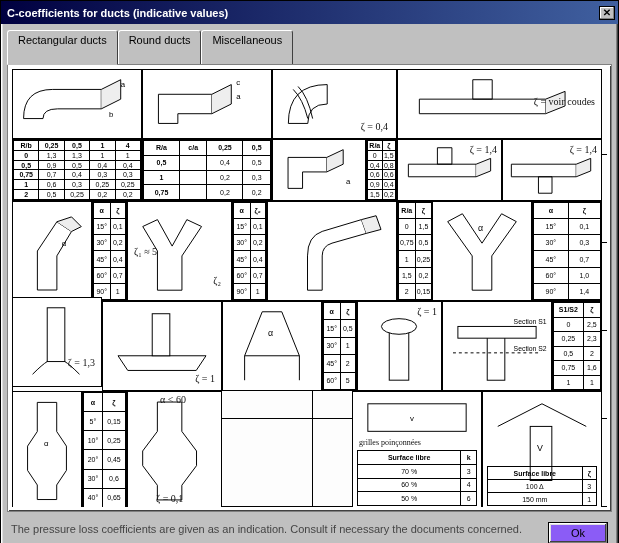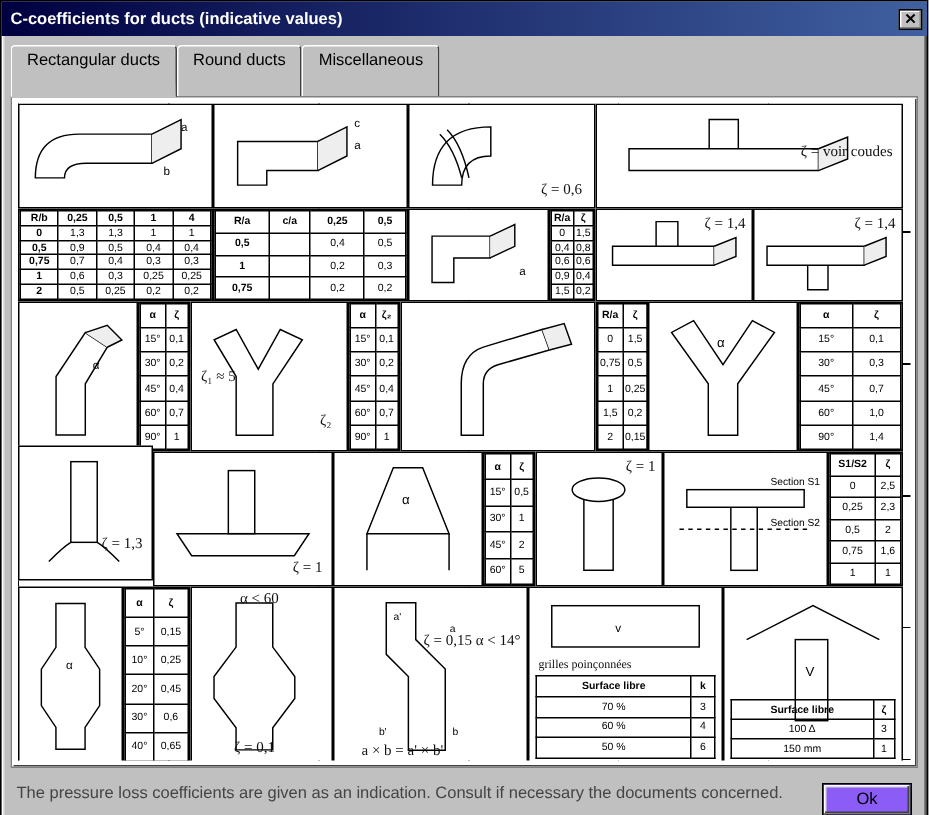--- a/index.html
+++ b/index.html
@@ -150,21 +150,21 @@
             <text x="95" y="15" font-size="8">c</text>
             <text x="95" y="30" font-size="8">a</text>
           </svg>
       </div>
       <div class="cell" style="left:260px;top:0;width:125px;height:70px">
         <svg viewBox="0 0 125 70">
             <path d="M15 55 Q15 15 55 15 L55 35 Q35 35 35 55 Z" fill="#fff" stroke="#000"></path>
             <path d="M20 20 Q30 30 35 50" stroke="#000" fill="none"></path>
             <path d="M25 17 Q35 27 40 50" stroke="#000" fill="none"></path>
           </svg>
-        <span class="scribble" style="right:8px;bottom:6px">ζ = 0,6</span>
+        <span class="scribble" style="right:8px;bottom:6px">ζ = 0,4</span>
       </div>
       <div class="cell" style="left:385px;top:0;width:205px;height:70px">
         <svg viewBox="0 0 205 70">
             <path d="M20 30 L150 30 L150 45 L20 45 Z M75 10 L95 10 L95 30 L75 30 Z" fill="#fff" stroke="#000"></path>
             <path d="M150 30 L170 22 L170 37 L150 45" fill="#eee" stroke="#000"></path>
           </svg>
         <span class="scribble" style="right:6px;top:26px">ζ = voir coudes</span>
       </div>
 
       <div class="cell" style="left:0;top:70px;width:130px;height:62px">
@@ -573,31 +573,20 @@
               </tr>
         </tbody>
           </table>
       </div>
       <div class="cell" style="left:115px;top:322px;width:95px;height:118px">
         <svg viewBox="0 0 95 118">
             <path d="M30 10 L55 10 L55 40 L70 60 L70 75 L55 95 L55 110 L30 110 L30 95 L15 75 L15 60 L30 40 Z" fill="#fff" stroke="#000"></path>
           </svg>
         <span class="scribble" style="left:32px;top:2px">α &lt; 60</span>
         <span class="scribble" style="left:28px;bottom:4px">ζ = 0,1</span>
-      </div>
-      <div class="cell" style="left:210px;top:322px;width:130px;height:118px">
-        <svg viewBox="0 0 130 118">
-            <path d="M35 10 L55 10 L55 35 L75 55 L75 110 L50 110 L50 60 L35 45 Z" fill="#fff" stroke="#000"></path>
-            <text x="40" y="22" font-size="7">a'</text>
-            <text x="78" y="30" font-size="7">a</text>
-            <text x="30" y="100" font-size="7">b'</text>
-            <text x="80" y="100" font-size="7">b</text>
-          </svg>
-        <span class="scribble" style="right:4px;top:30px">ζ = 0,15  α &lt; 14°</span>
-        <span class="scribble" style="left:18px;bottom:2px">a × b = a' × b'</span>
       </div>
       <div class="cell" style="left:340px;top:322px;width:130px;height:118px">
         <svg viewBox="0 0 130 118">
             <rect x="15" y="12" width="100" height="28" fill="#fff" stroke="#000"></rect>
             <text x="58" y="30" font-size="8">v</text>
           </svg>
         <span class="scribble" style="left:6px;top:46px;font-size:8px">grilles poinçonnées</span>
         <div style="position:absolute;left:4px;top:58px;right:4px;bottom:2px">
           <table class="tiny">
             <tbody>

